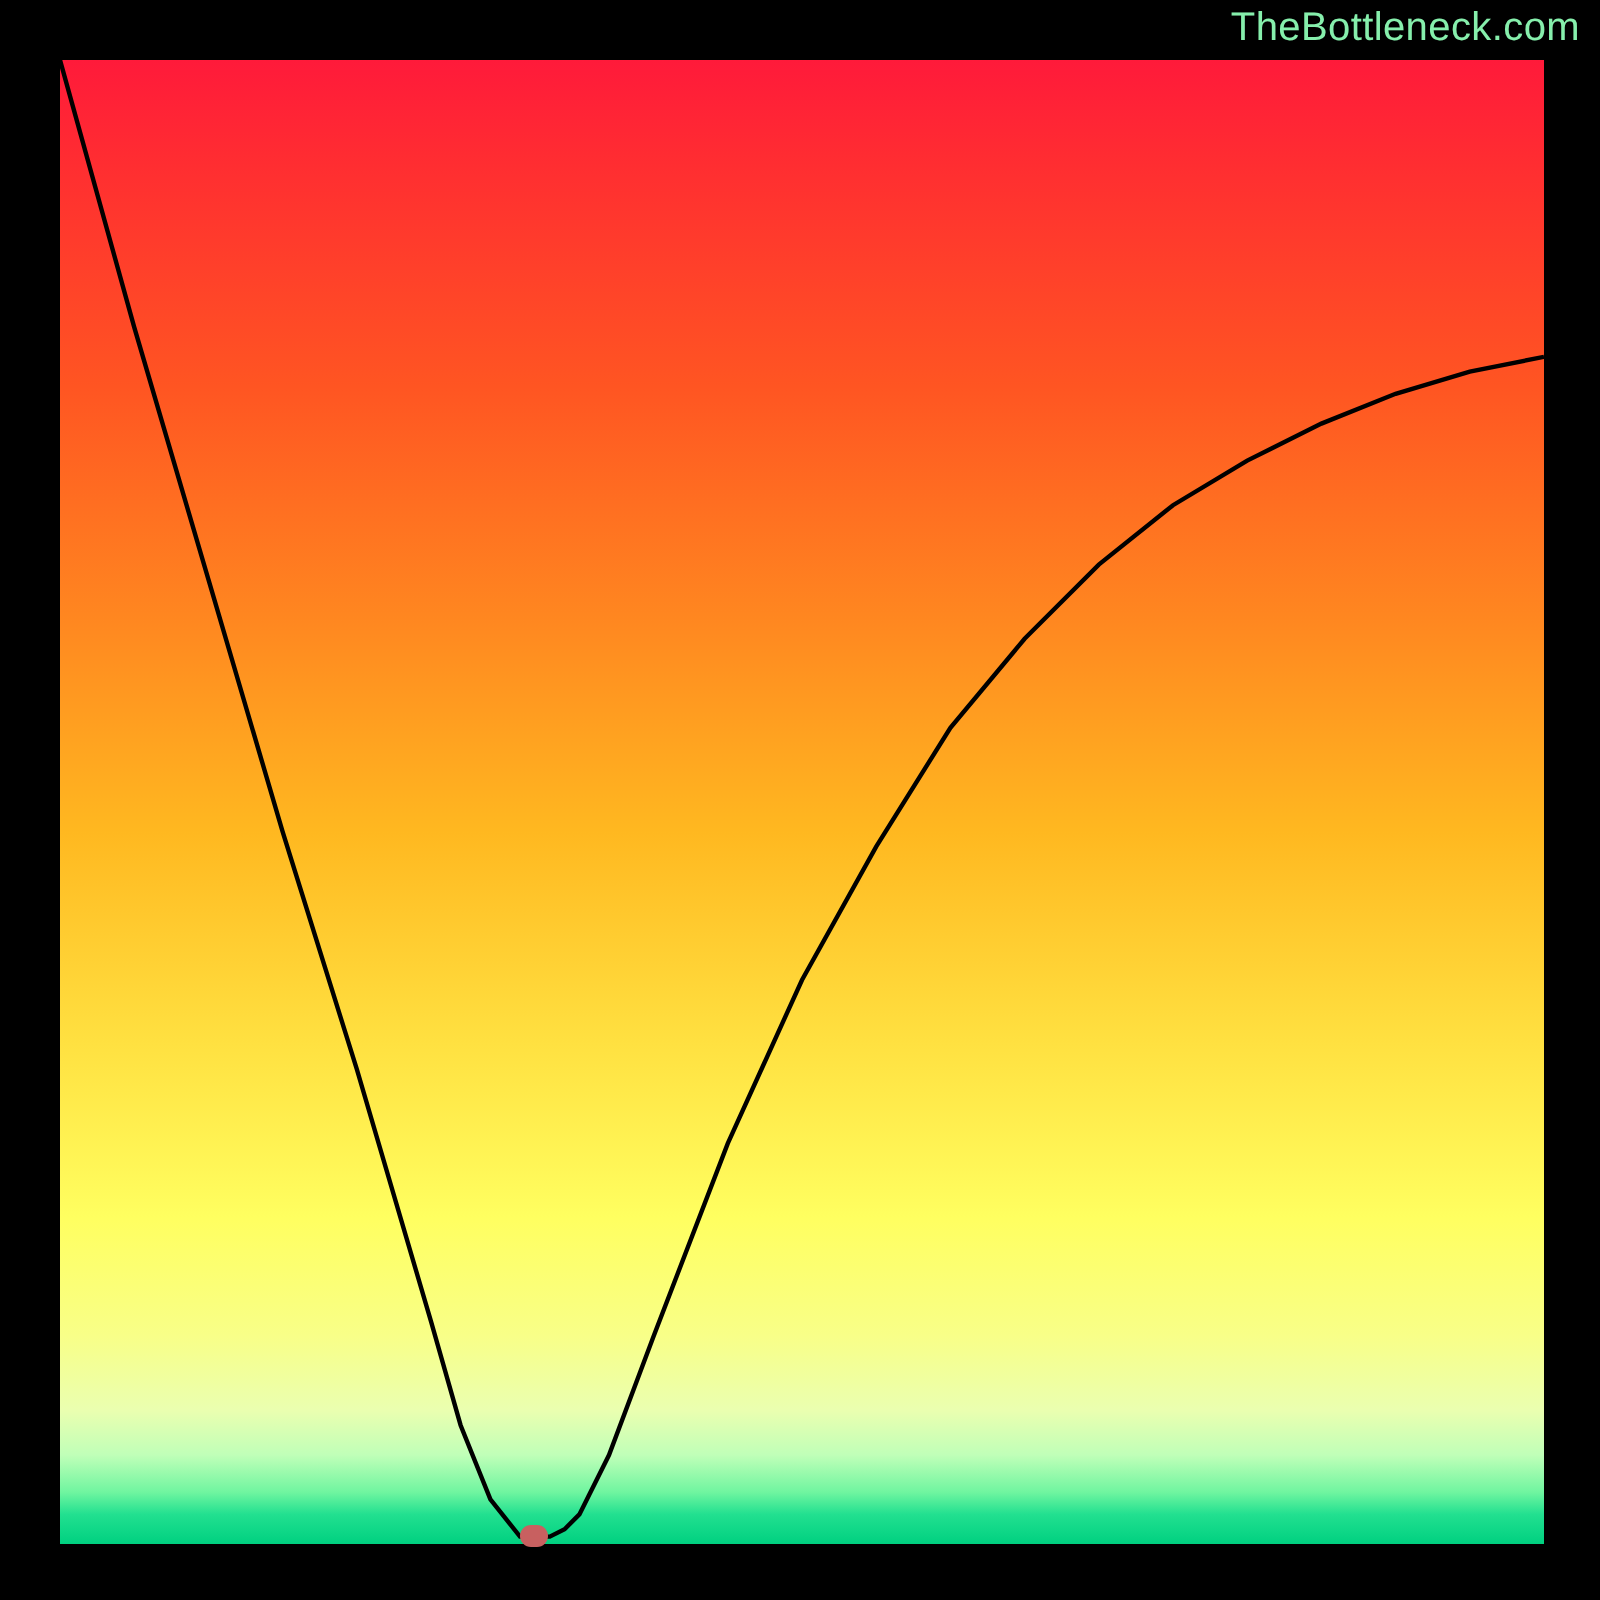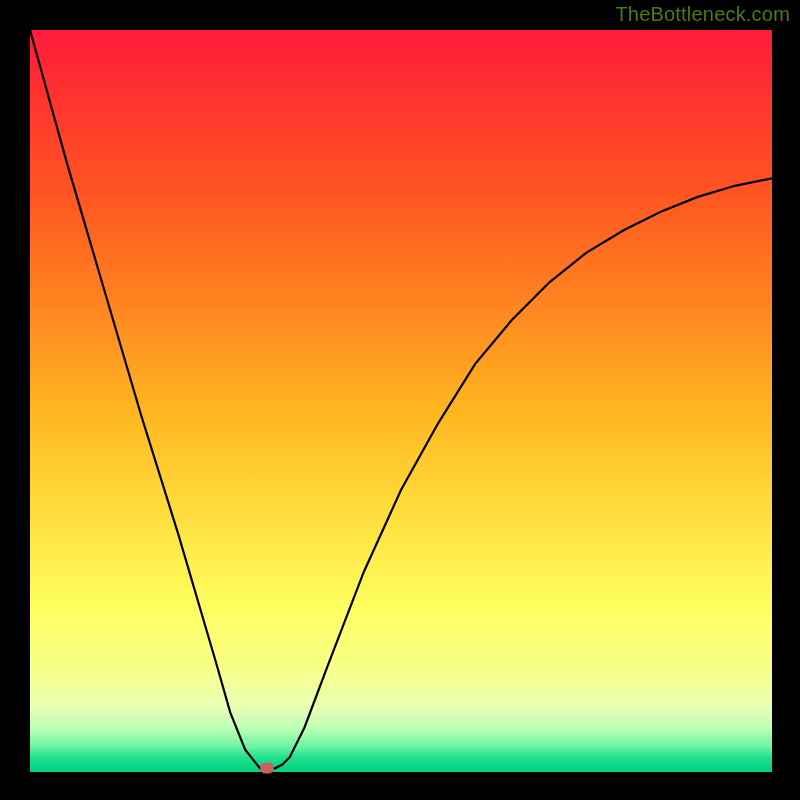--- a/index.html
+++ b/index.html
@@ -14,21 +14,21 @@
   .container {
     width: 800px;
     height: 800px;
     position: relative;
     background: #000;
   }
   .watermark {
     position: absolute;
     top: 3px;
     right: 10px;
-    color: #4d7c0f;
+    color: #86efac;
     font-size: 20px;
     font-weight: normal;
     z-index: 10;
     letter-spacing: 0.2px;
   }
   .plot-area {
     position: absolute;
     left: 30px;
     top: 30px;
     width: 742px;

